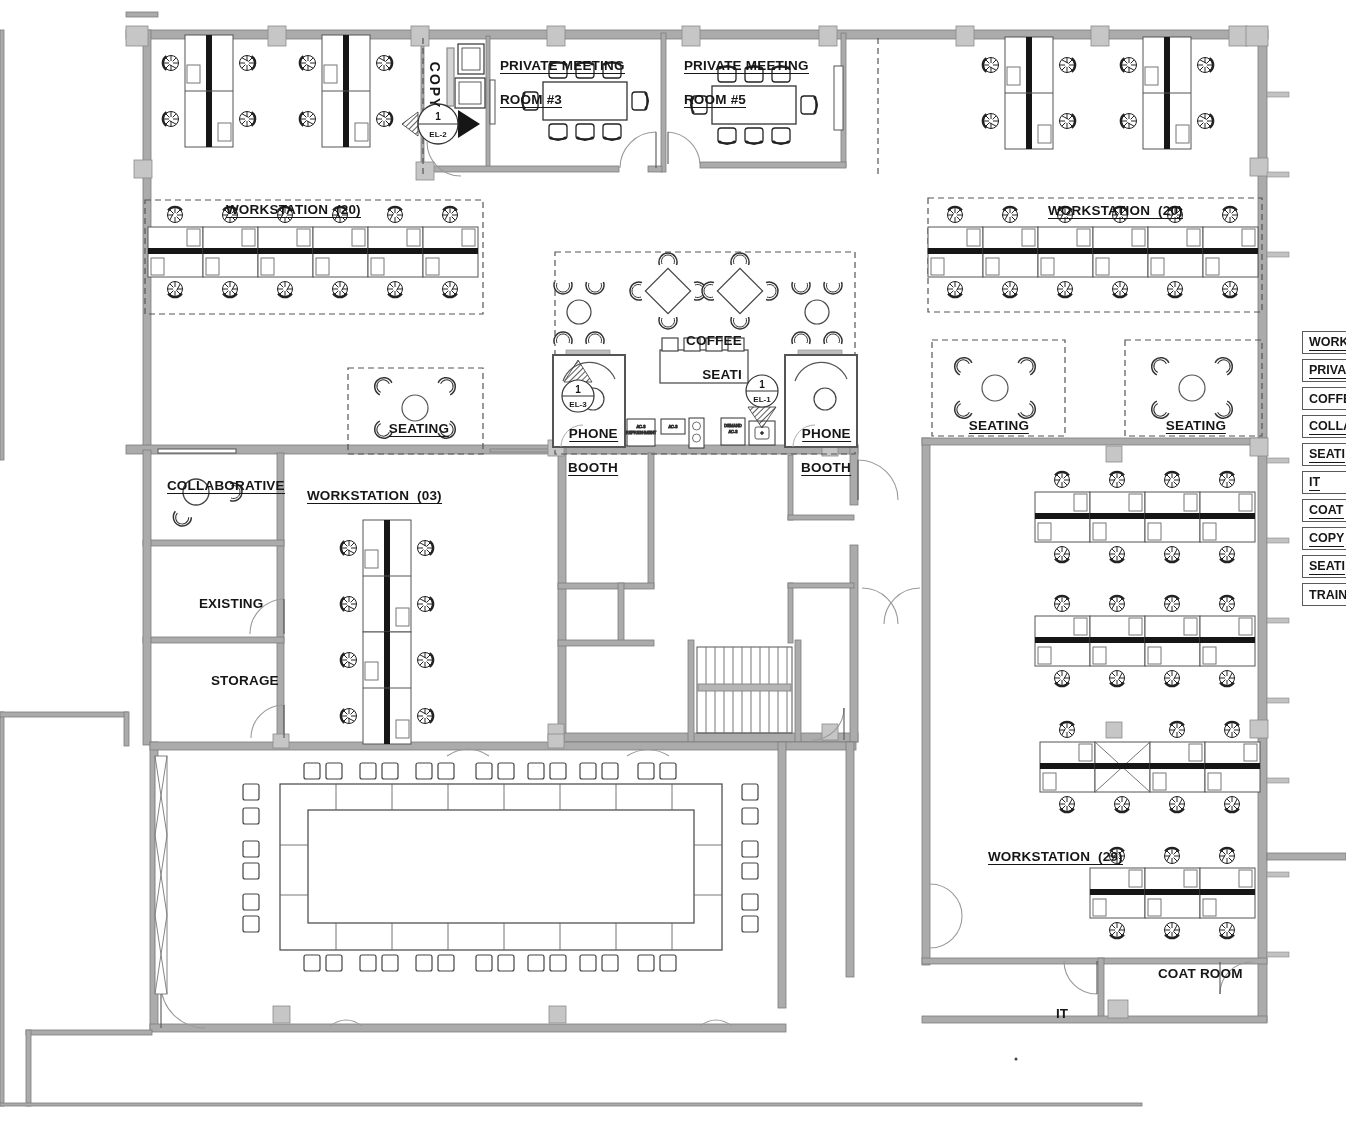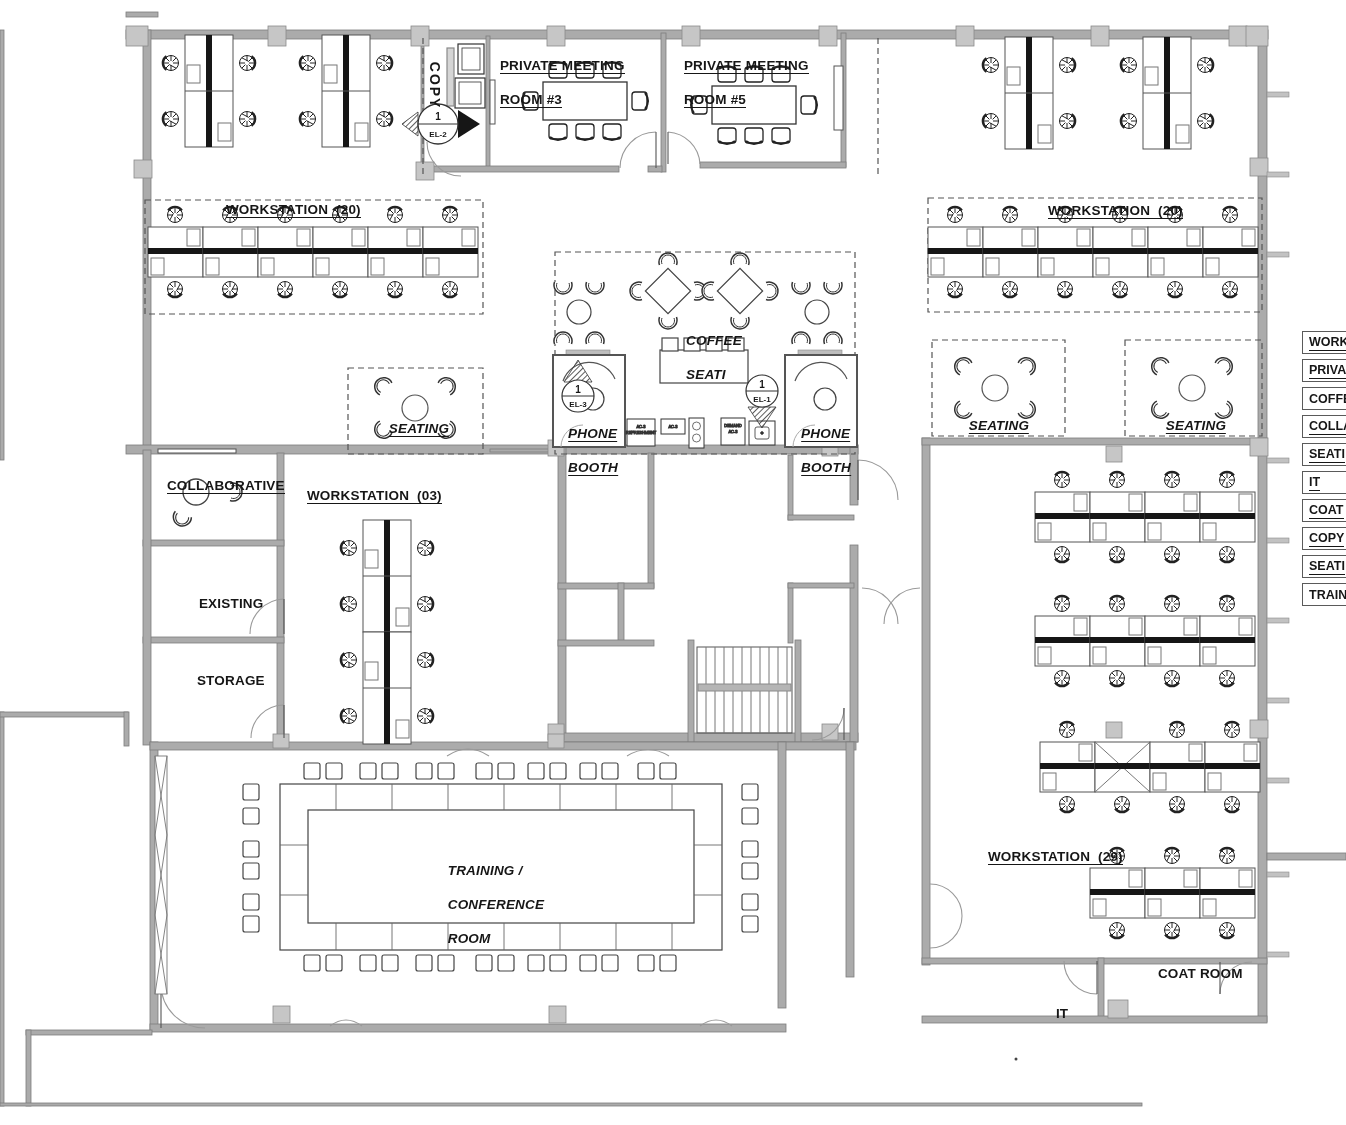--- a/index.html
+++ b/index.html
@@ -2,21 +2,21 @@
 <html><head>
 <meta charset="utf-8">
 <style>
   html,body{margin:0;padding:0;background:#fff;}
   .stage{position:relative;width:1346px;height:1125px;background:#ffffff;overflow:hidden;
          font-family:"Liberation Sans",sans-serif;}
   svg{position:absolute;left:0;top:0;}
   .lbl{position:absolute;font:700 13.5px/17px "Liberation Sans",sans-serif;color:#161616;
        white-space:pre;letter-spacing:.2px;}
   .lbl .u{display:inline-block;border-bottom:1.6px solid #161616;line-height:15px;}
-  .c{transform:translateX(-50%);text-align:left;font-style:italic;}
+  .c{transform:translateX(-50%);text-align:right;}
   .rot{transform:rotate(90deg);transform-origin:0 0;letter-spacing:2px;font-size:14px;}
   .legend{position:absolute;left:1302px;top:331px;}
   .legrow{width:118px;height:23px;border:1.6px solid #5a5a5a;background:#fff;margin-bottom:5px;
           display:flex;align-items:center;padding-left:6px;box-sizing:border-box;
           font:700 12.5px "Liberation Sans",sans-serif;color:#161616;}
   .legrow .u{display:inline-block;border-bottom:1.5px solid #161616;padding-bottom:1px;}
   .eltxt{font:700 10px "Liberation Sans",sans-serif;fill:#161616;}
   .eltxt2{font:700 8px "Liberation Sans",sans-serif;fill:#161616;}
   .tiny{font:400 4px "Liberation Sans",sans-serif;fill:#222;}
 </style>
@@ -546,27 +546,22 @@
 </div>
 <div class="lbl" style="left:159px;top:460px">
   <span class="u">COLLABORATIVE</span>
 </div>
 <div class="lbl" style="left:299px;top:470px">
   <span class="u">WORKSTATION  (03)</span>
 </div>
 <div class="lbl" style="left:191px;top:578px">
   <span>EXISTING</span>
 </div>
-<div class="lbl" style="left:189px;top:655px">
+<div class="lbl" style="left:203px;top:655px">
   <span>STORAGE</span>
-</div>
-<div class="lbl c" style="left:492px;top:845px">
-  <span>TRAINING /</span><br>
-  <span>CONFERENCE</span><br>
-  <span>ROOM</span>
 </div>
 <div class="lbl" style="left:980px;top:831px">
   <span class="u">WORKSTATION  (29)</span>
 </div>
 <div class="lbl" style="left:1048px;top:988px">
   <span>IT</span>
 </div>
 <div class="lbl" style="left:1150px;top:948px">
   <span>COAT ROOM</span>
 </div>

